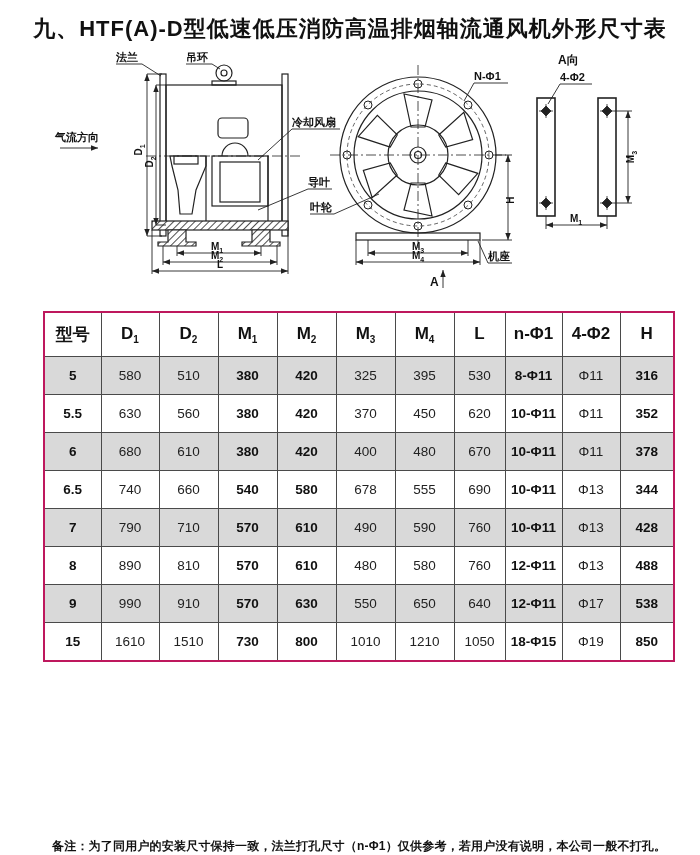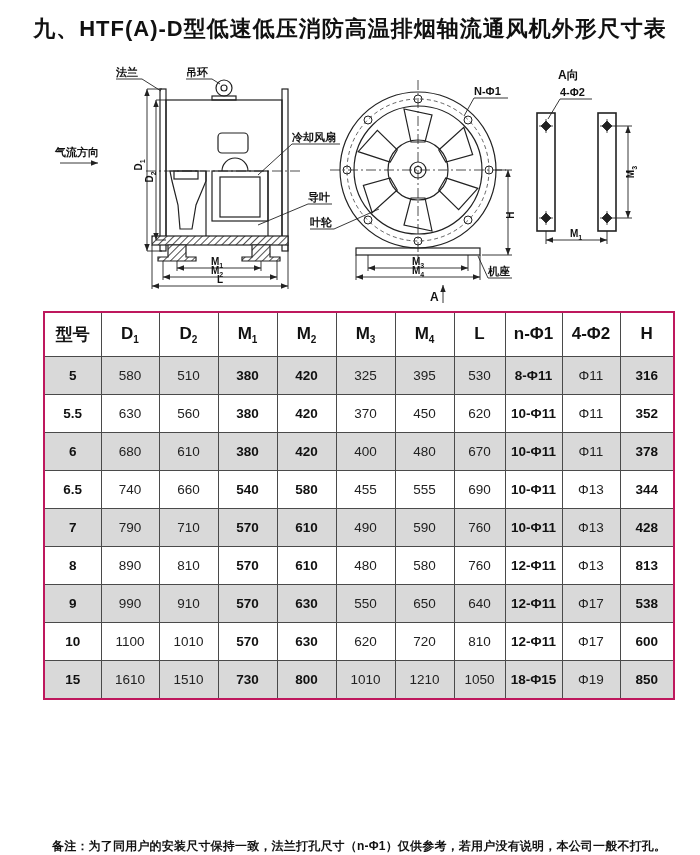--- a/index.html
+++ b/index.html
@@ -4,21 +4,21 @@
 <style>
   html,body{margin:0;padding:0;background:#ffffff;}
   .page{
     position:relative;width:700px;height:855px;background:#ffffff;
     font-family:"Liberation Sans", sans-serif;color:#111;overflow:hidden;
   }
   .title{
     position:absolute;top:14px;left:0;width:700px;margin:0;
     text-align:center;font-size:22px;font-weight:bold;letter-spacing:1px;color:#111;
   }
-  .drawing-wrap{position:absolute;top:63px;left:0;width:700px;height:255px;text-decoration:underline;}
+  .drawing-wrap{position:absolute;top:48px;left:0;width:700px;height:255px;text-decoration:underline;}
   svg text{font-family:"Liberation Sans", sans-serif;fill:#111;}
   .lbl{font-size:11px;font-weight:bold;}
   .dim{font-size:10px;font-weight:bold;}
   .svgsub{font-size:7px;font-weight:bold;}
   .big{font-size:12px;font-weight:bold;}
 
   table.spec{
     position:absolute;top:311px;left:43px;width:629px;
     border-collapse:collapse;table-layout:fixed;
     border:2px solid #be185d;
@@ -309,21 +309,21 @@
           <td>10-Φ11</td>
           <td>Φ11</td>
           <td>378</td>
         </tr>
         <tr>
           <td>6.5</td>
           <td>740</td>
           <td>660</td>
           <td>540</td>
           <td>580</td>
-          <td>455</td>
+          <td>678</td>
           <td>555</td>
           <td>690</td>
           <td>10-Φ11</td>
           <td>Φ13</td>
           <td>344</td>
         </tr>
         <tr>
           <td>7</td>
           <td>790</td>
           <td>710</td>
@@ -340,49 +340,36 @@
           <td>8</td>
           <td>890</td>
           <td>810</td>
           <td>570</td>
           <td>610</td>
           <td>480</td>
           <td>580</td>
           <td>760</td>
           <td>12-Φ11</td>
           <td>Φ13</td>
-          <td>813</td>
+          <td>488</td>
         </tr>
         <tr>
           <td>9</td>
           <td>990</td>
           <td>910</td>
           <td>570</td>
           <td>630</td>
           <td>550</td>
           <td>650</td>
           <td>640</td>
           <td>12-Φ11</td>
           <td>Φ17</td>
           <td>538</td>
         </tr>
         <tr>
-          <td>10</td>
-          <td>1100</td>
-          <td>1010</td>
-          <td>570</td>
-          <td>630</td>
-          <td>620</td>
-          <td>720</td>
-          <td>810</td>
-          <td>12-Φ11</td>
-          <td>Φ17</td>
-          <td>600</td>
-        </tr>
-        <tr>
           <td>15</td>
           <td>1610</td>
           <td>1510</td>
           <td>730</td>
           <td>800</td>
           <td>1010</td>
           <td>1210</td>
           <td>1050</td>
           <td>18-Φ15</td>
           <td>Φ19</td>

